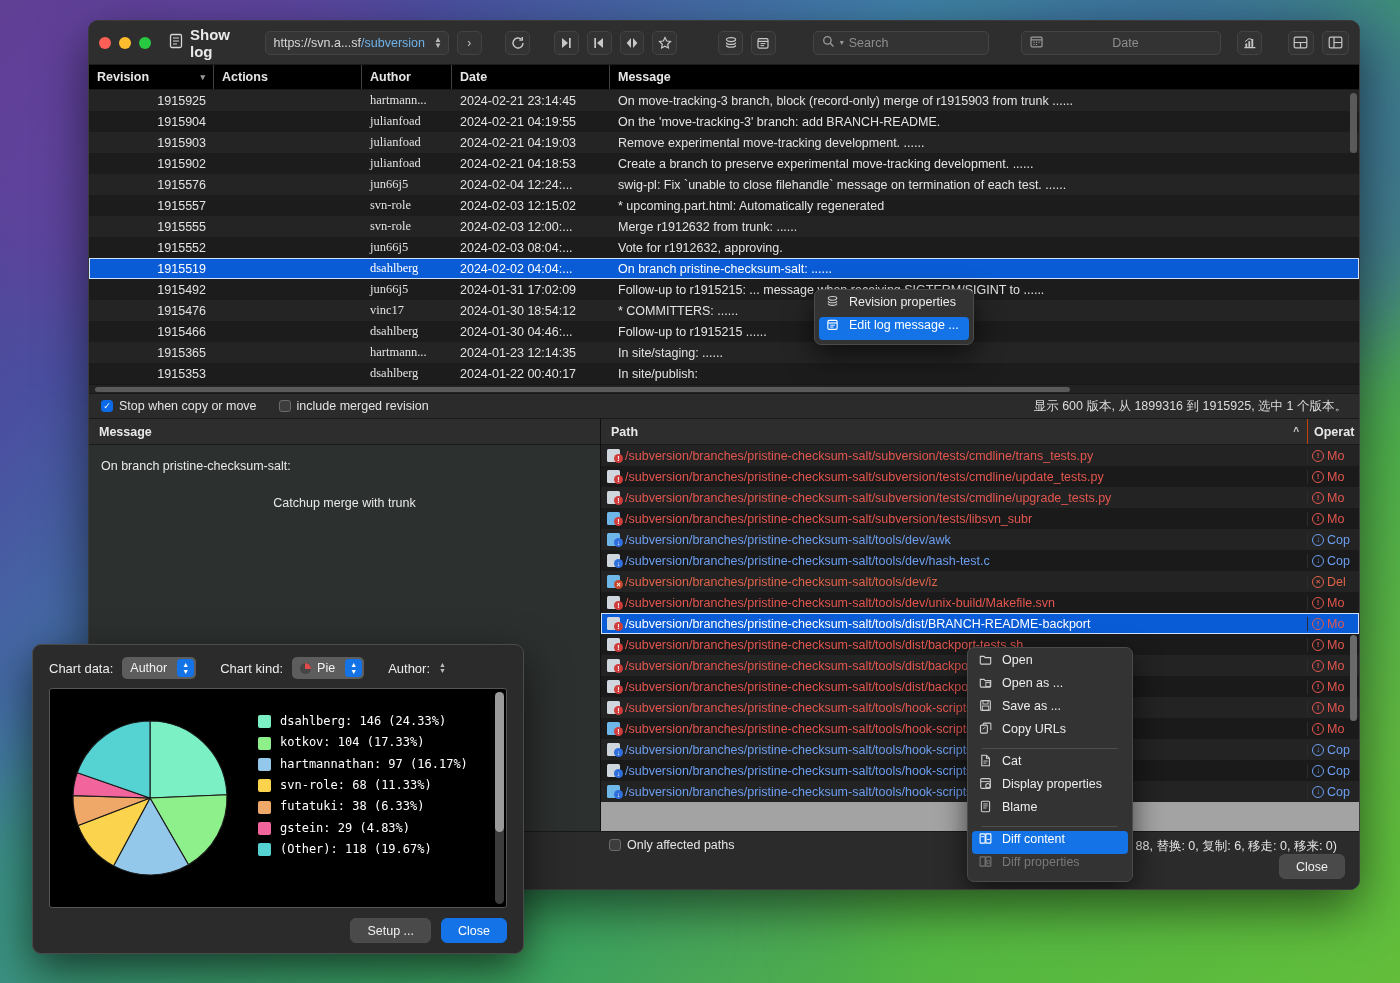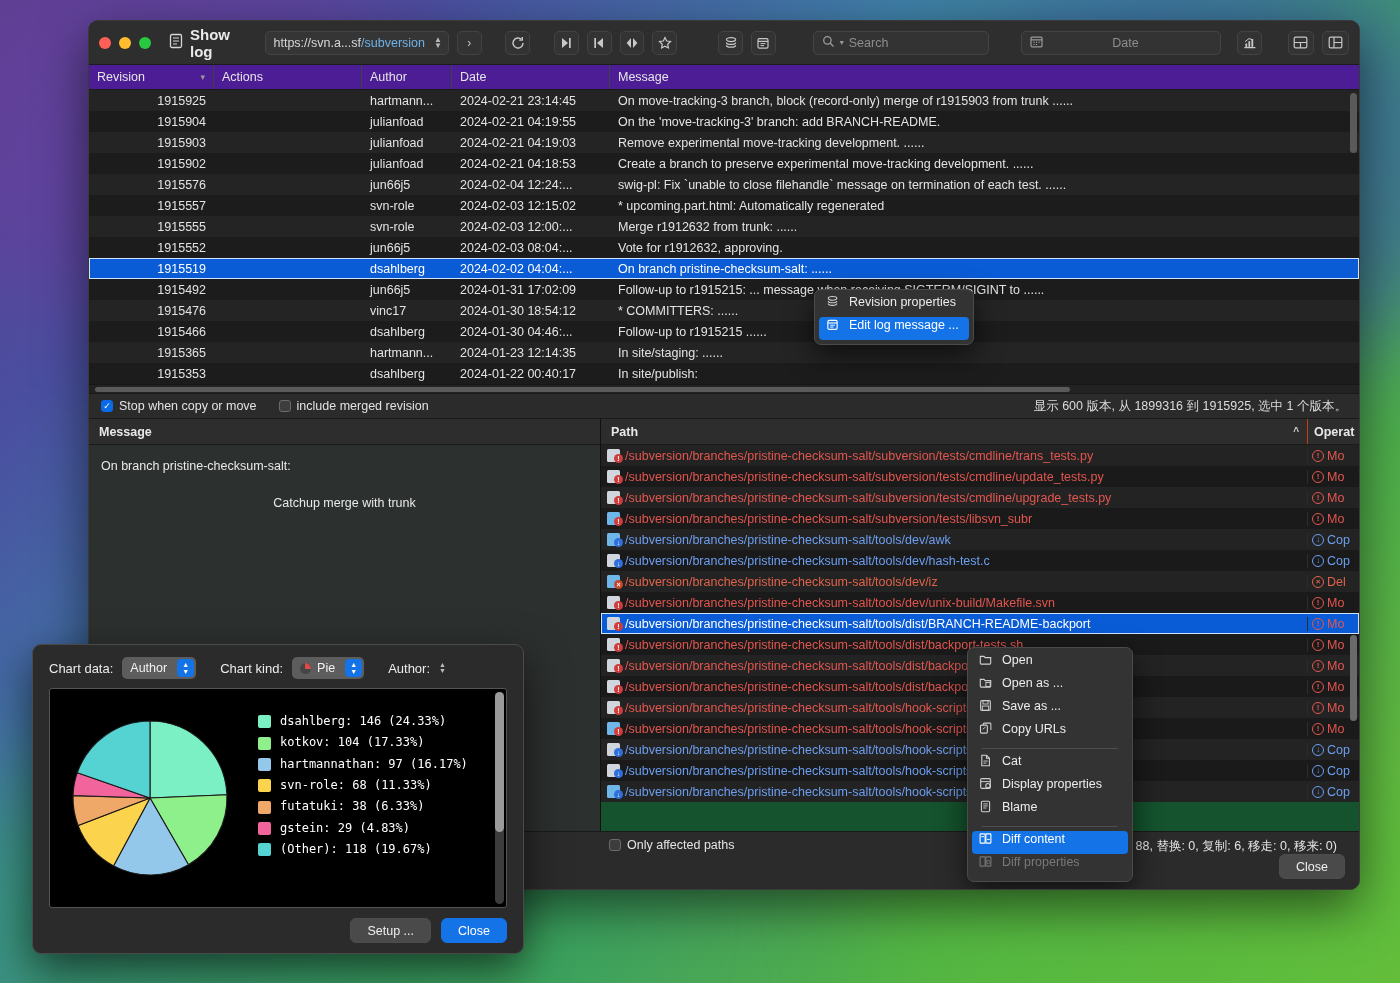--- a/index.html
+++ b/index.html
@@ -68,38 +68,38 @@
     height:24px; border:1px solid #444; background:#333; border-radius:5px;
     display:flex; align-items:center; color:#8e8e8e; font-size:12.5px;
   }
   .searchbox { width:185px; padding-left:8px; gap:5px; }
   .datebox { width:210px; padding-left:8px; gap:6px; }
   .datebox .dl { flex:1; text-align:center; padding-right:18px;}
 
   
   #rev-area { position:relative; flex: 0 0 302px; background:#1f1f1f; display:flex; flex-direction:column;}
   .thead {
-    display:flex; height:25px; background:#4c1d95; color:#e6e6e6;
-    font-size:12.5px; font-weight:normal; align-items:center;
+    display:flex; height:25px; background:#000000; color:#e6e6e6;
+    font-size:12.5px; font-weight:bold; align-items:center;
     border-bottom:1px solid #1a1a1a;
   }
   .thead .th { padding:0 8px; border-right:1px solid #414141; height:100%; display:flex; align-items:center; }
   .c-rev{width:125px; justify-content:flex-start; position:relative;}
   .c-act{width:148px;} .c-auth{width:90px;} .c-date{width:158px;} .c-msg{flex:1; border-right:none !important;}
   .sortcaret{ position:absolute; right:8px; color:#9a9a9a; font-size:9px;}
 
   .rbody { flex:1; overflow:hidden; position:relative; }
   .rrow { display:flex; height:21px; align-items:center; font-size:12.5px; color:#e3e3e3; }
   .rrow:nth-child(odd){ background:#242424; }
   .rrow:nth-child(even){ background:#1c1c1c; }
   .rrow.sel { background:#0a5cd6 !important; color:#fff; outline:1px solid #cfe2ff; outline-offset:-1px;}
   .cell { padding:0 8px; overflow:hidden; white-space:nowrap; }
   .cell.rev { width:125px; text-align:right; }
   .cell.act { width:148px; position:relative; }
-  .cell.auth{ width:90px; }
+  .cell.auth{ width:90px;font-family:Liberation Serif, serif; }
   .cell.date{ width:158px; }
   .cell.msg { flex:1; text-overflow:ellipsis; }
 
   .hscroll { height:9px; background:#222; border-top:1px solid #171717; position:relative; }
   .hscroll i { position:absolute; left:6px; top:2px; height:5px; width:975px; background:#5a5a5a; border-radius:3px;}
   .vscroll { position:absolute; right:2px; top:28px; width:7px; height:268px; }
   .vscroll i { position:absolute; top:0; left:0; width:7px; height:60px; background:#5a5a5a; border-radius:4px;}
 
   
   #optbar { flex:0 0 26px; background:#2b2b2b; display:flex; align-items:center; padding:0 12px;
@@ -114,21 +114,21 @@
   #split { flex:1; display:flex; min-height:0; }
   .pane { display:flex; flex-direction:column; min-width:0;}
   #msg-pane { flex:0 0 512px; border-right:1px solid #111; }
   #path-pane { flex:1; position:relative; }
   .phead { height:26px; background:#2d2d2d; display:flex; align-items:center;
            font-size:12.5px; font-weight:bold; color:#e8e8e8; border-bottom:1px solid #1a1a1a;}
   .phead .lbl{ padding:0 10px; }
   .phead .sortmark{ margin-left:auto; color:#cfcfcf; font-size:10px; padding-right:8px;}
   .phead .opcol{ width:52px; border-left:1px solid #c2410c; padding:0 6px; height:100%; display:flex; align-items:center;}
   .msgbody { flex:1; background:#2c302e; padding:10px 12px; color:#e9e9e9; font-size:12.5px; line-height:1.85;}
-  .pbody { flex:1; background:#14532d; overflow:hidden; position:relative;}
+  .pbody { flex:1; background:#a3a3a3; overflow:hidden; position:relative;}
   .prow { display:flex; height:21px; align-items:center; font-size:12.5px; }
   .prow:nth-child(odd){ background:#232323; }
   .prow:nth-child(even){ background:#1a1a1a; }
   .prow.sel{ background:#0a5cd6 !important; outline:1px solid #cfe2ff; outline-offset:-1px;}
   .prow.sel .ptext{ color:#fff !important; }
   .picon{ width:15px; height:13px; margin:0 3px 0 6px; position:relative; flex:0 0 15px;}
   .picon .sheet{ position:absolute; inset:0 2px 0 0; background:#cfd6de; border-radius:1.5px;}
   .picon.folder .sheet{ background:#6fb7e8; }
   .picon .badge{ position:absolute; right:-1px; bottom:-1px; width:9px; height:9px; border-radius:50%;
                  display:flex; align-items:center; justify-content:center; font-size:7px; color:#fff; font-weight:bold;}

